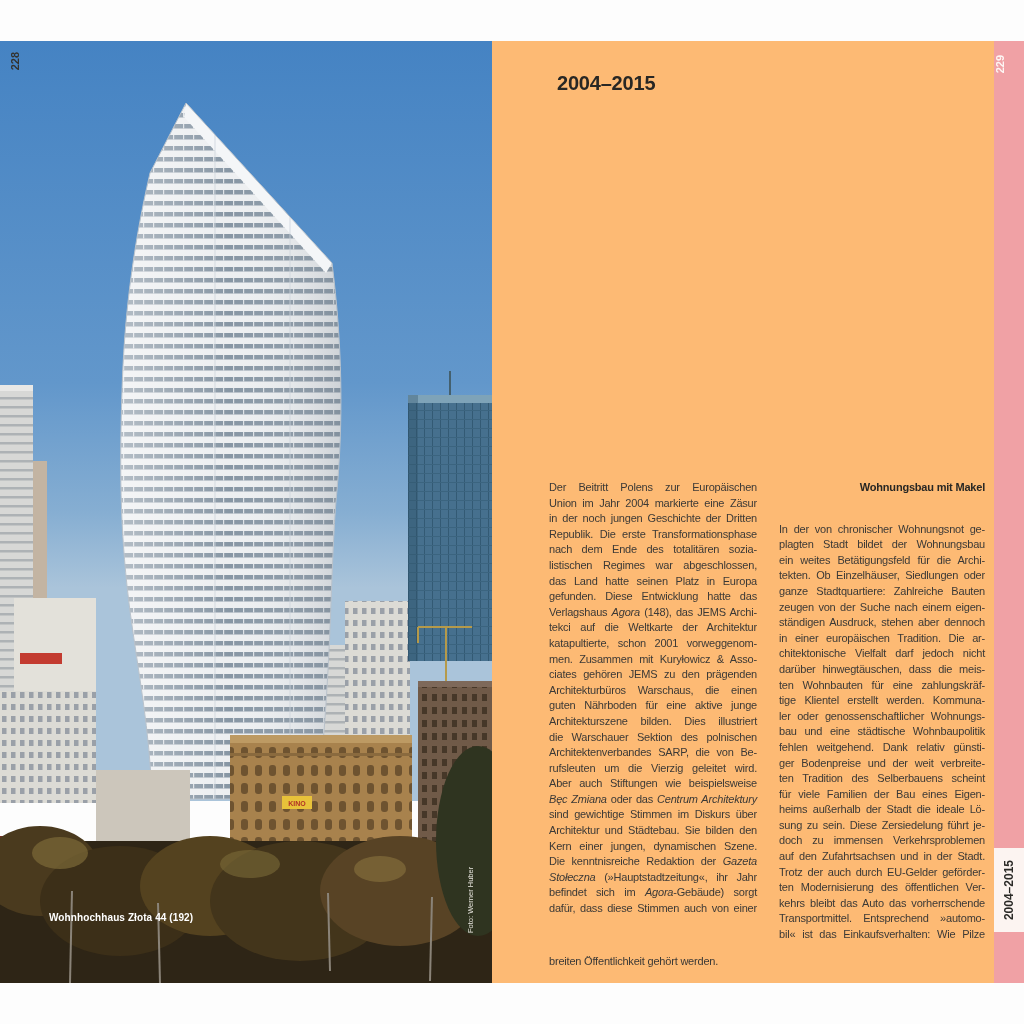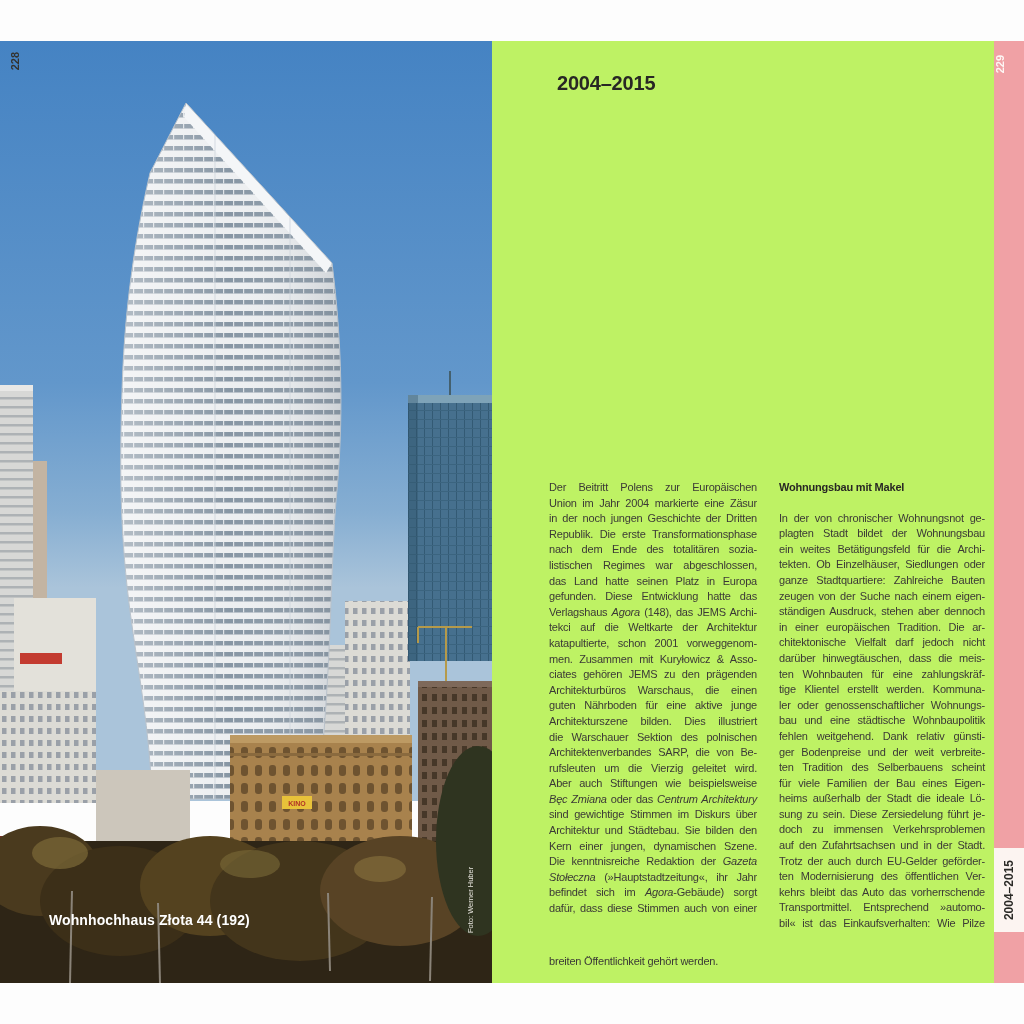--- a/index.html
+++ b/index.html
@@ -11,56 +11,56 @@
     color:#3b3936;
   }
   
   #photo {
     position:absolute; left:0; top:41px; width:492px; height:942px;
     overflow:hidden;
   }
   #photo svg { display:block; width:492px; height:942px; }
   .photo-caption {
     position:absolute; left:49px; top:871px;
-    font-size:14px; font-weight:bold; color:#ffffff; letter-spacing:0.1px;
+    font-size:10px; font-weight:bold; color:#ffffff; letter-spacing:0.1px;
   }
   .vtext {
     writing-mode:vertical-rl; transform:rotate(180deg);
     white-space:nowrap; display:inline-block;
   }
   .photo-credit {
     position:absolute; left:466px; top:806px; height:86px;
     font-size:7.5px; color:#f2efe9; opacity:.95;
   }
   .pagenum-left {
     position:absolute; left:9px; top:52px;
     font-size:11px; font-weight:bold; color:#33322f;
   }
   
   #right-page {
     position:absolute; left:492px; top:41px; width:532px; height:942px;
-    background:#bef264;
+    background:#fdba74;
   }
   .title-block { position:absolute; left:65px; top:29px; width:420px; }
   .title-line {
     font-size:20px; line-height:26px; font-weight:bold;
     color:#282724; letter-spacing:-0.2px;
   }
   .author {
     margin-top:14px; font-size:12px; font-style:italic; color:#56524e;
   }
   .col {
     position:absolute; top:439px; width:208px;
     font-size:11px; line-height:15.6px; letter-spacing:-0.2px; color:#3b3936;
   }
   #col-left  { left:57px; }
   #col-right { left:287px; width:206px; }
   .col-heading {
-    font-weight:bold; color:#282724; margin-bottom:15px;
-    text-align:left;
+    font-weight:bold; color:#282724; margin-bottom:26px;
+    text-align:right;
   }
   .line { text-align:justify; text-align-last:justify; }
   .line.flush { text-align-last:left;margin-top:37px; }
   .line i { font-style:italic; }
   
   #pink-strip {
     position:absolute; right:0; top:0; width:30px; height:942px;
     background:#f0a1a5;
   }
   .pagenum-right {

